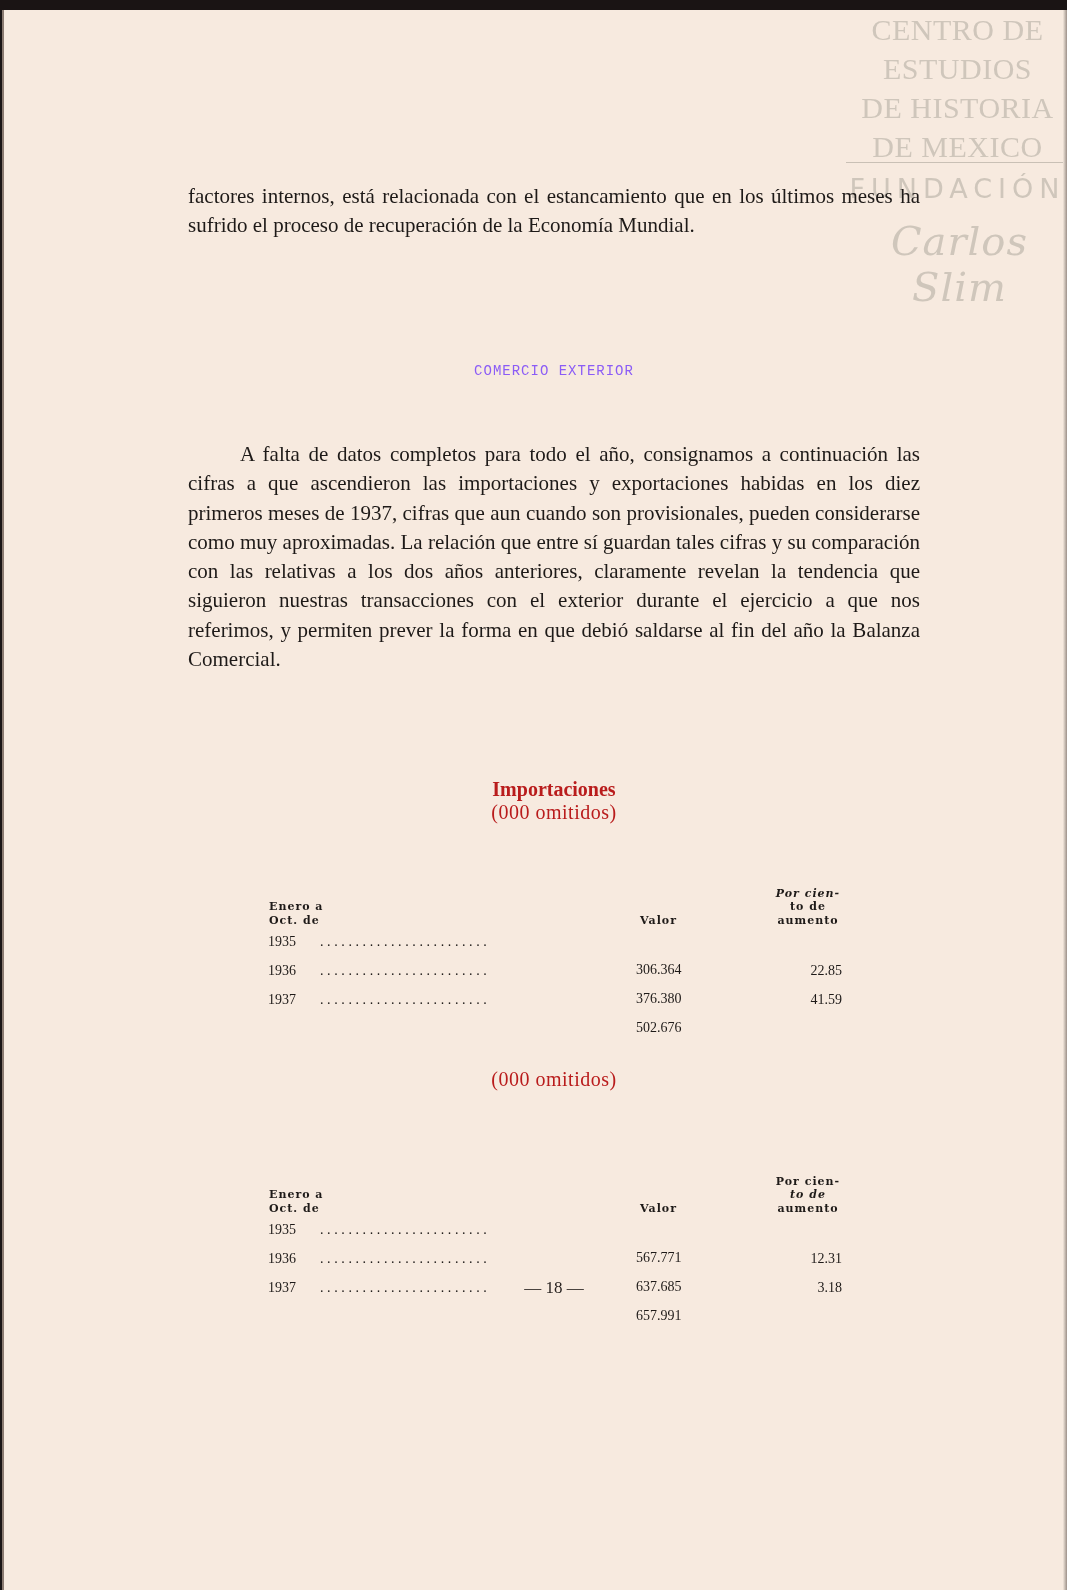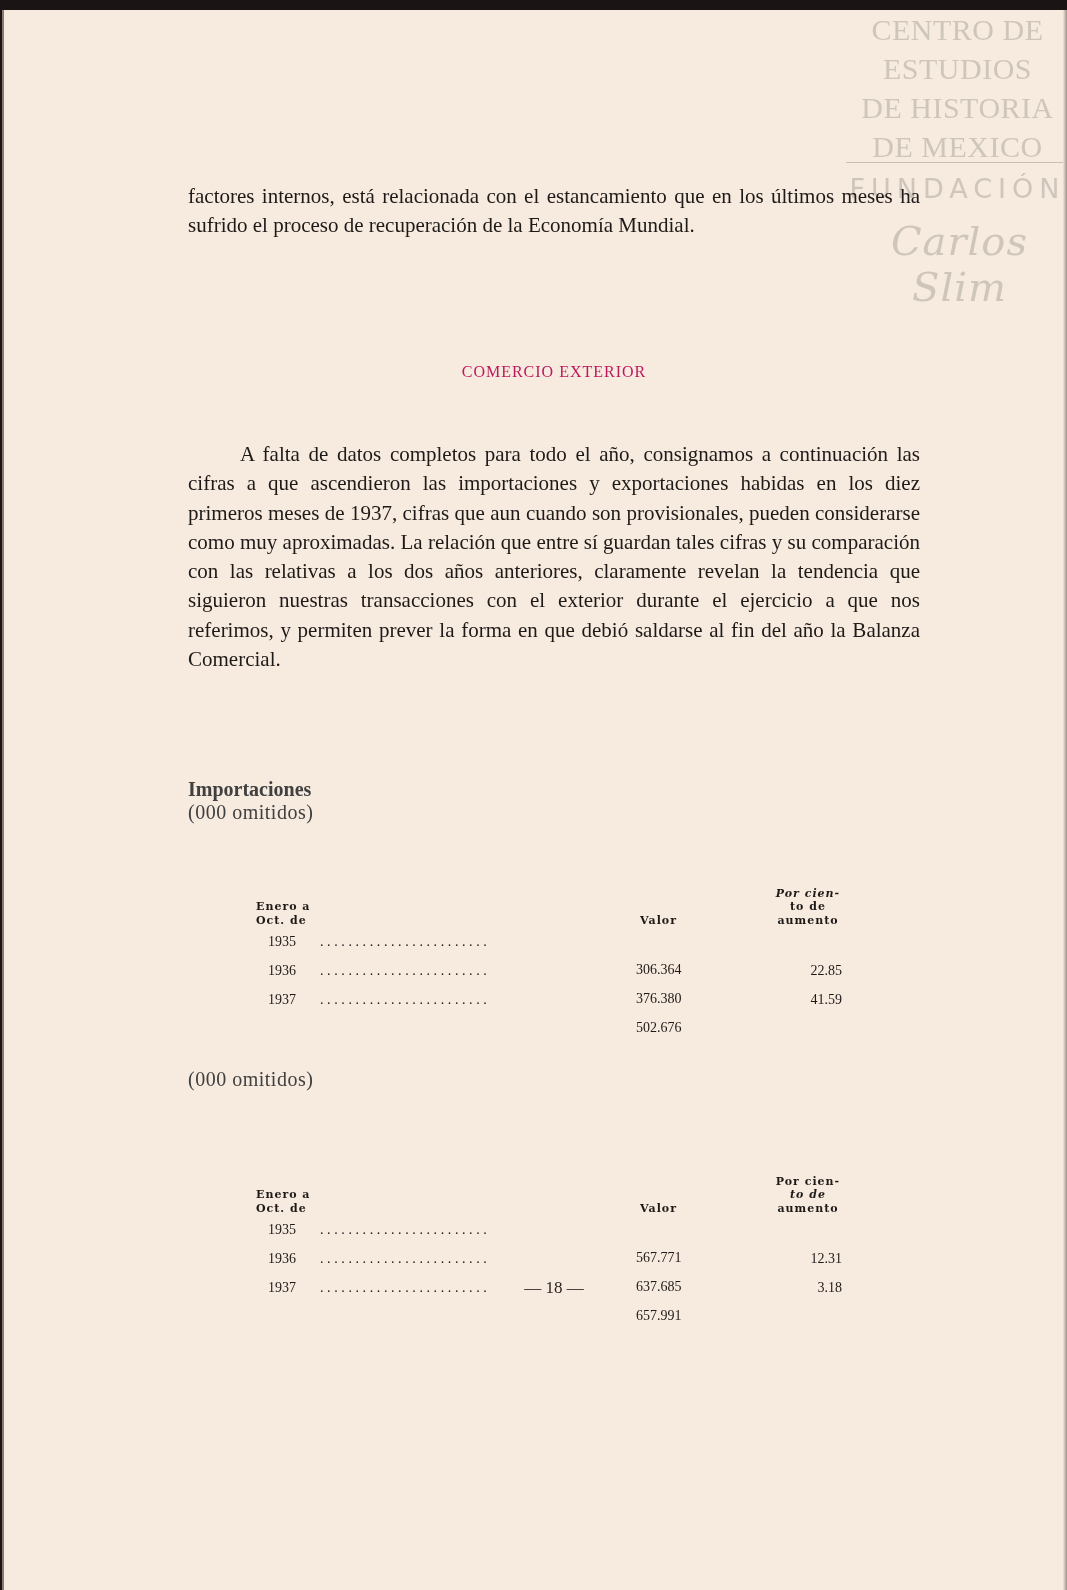--- a/index.html
+++ b/index.html
@@ -25,27 +25,27 @@
   .wm .rule { position:absolute; left:0; right:0; top:152px; border-top:1px solid #c9c0b5; }
   .wm .fund { position:absolute; left:0; right:0; top:163px; font-family:"DejaVu Sans",sans-serif; font-size:27px; letter-spacing:6px; }
   .wm .sig { position:absolute; left:4px; right:0; top:208px; font-family:"DejaVu Serif",serif; font-style:italic; font-size:40px; font-weight:300; letter-spacing:1px; }
   .text {
     position:absolute; left:184px; width:732px;
     font-size:21px; line-height:29.3px; color:#1e1a18;
     text-align:justify;
   }
   .p1 { top:172px; }
   .p2 { top:430px; text-indent:52px; }
-  .heading { position:absolute; left:184px; width:732px; top:353px; text-align:center; font-size:16px; letter-spacing:1px; color:#be185d; }
-  .tbl-title { position:absolute; left:184px; width:732px; text-align:left; color:#404040; }
+  .heading { position:absolute; left:184px; width:732px; top:353px; text-align:center; font-size:14px; letter-spacing:1px; color:#8b5cf6;font-family:Liberation Mono, monospace; }
+  .tbl-title { position:absolute; left:184px; width:732px; text-align:center; color:#b91c1c; }
   .tbl-title .t { font-weight:bold; font-size:20px; display:block; }
   .tbl-title .s { font-size:20px; display:block; letter-spacing:0.5px; }
   .tbl { position:absolute; left:252px; width:600px; color:#1e1a18; }
   .hdr { position:relative; height:62px; font-family:"DejaVu Serif",serif; font-weight:bold; font-size:11px; line-height:13.5px; letter-spacing:1px; }
-  .hdr .c1 { position:absolute; left:0; bottom:0; }
+  .hdr .c1 { position:absolute; left:13px; bottom:0; }
   .hdr .c2 { position:absolute; left:384px; bottom:0; }
   .hdr .c3 { position:absolute; left:506px; bottom:0; width:92px; text-align:center; }
   .hdr .c3 .it { font-style:italic; }
   .row { position:relative; height:29px; font-size:14px; line-height:29px;text-decoration:underline; }
   .row .yr { position:absolute; left:12px; }
   .row .dots { position:absolute; left:64px; width:276px; overflow:hidden; white-space:nowrap; letter-spacing:3.6px; }
   .row .val { position:absolute; left:380px;margin-top:28px; }
   .row .pct { position:absolute; left:506px; width:80px; text-align:right; }
   .folio { position:absolute; left:184px; width:732px; top:1268px; text-align:center; font-size:17px; color:#2a2422; }
 </style>

